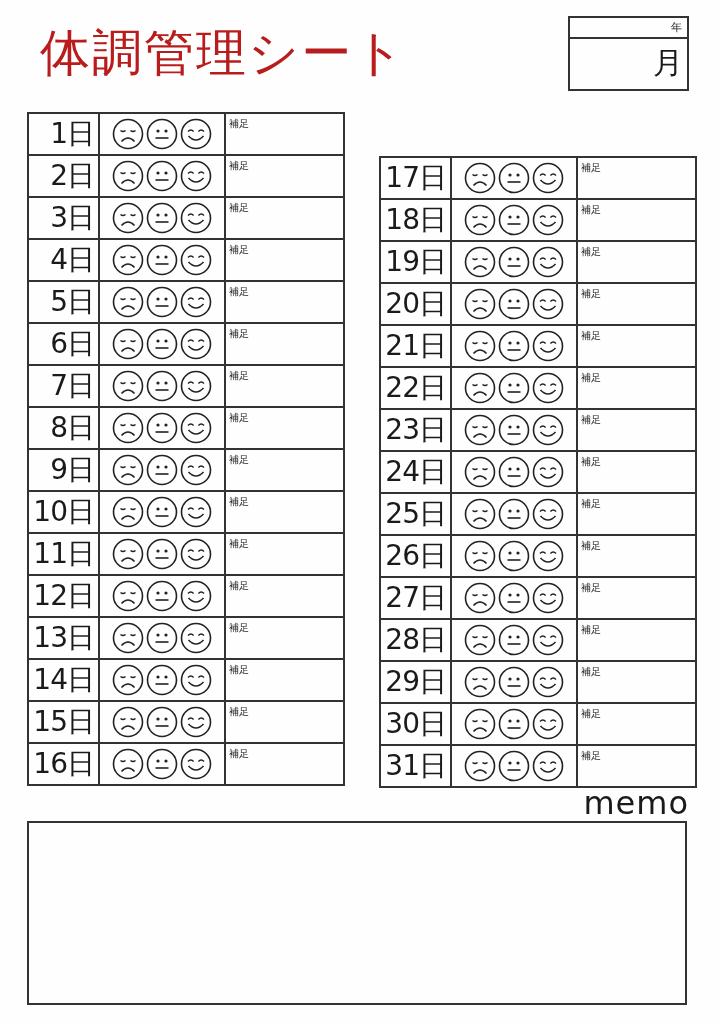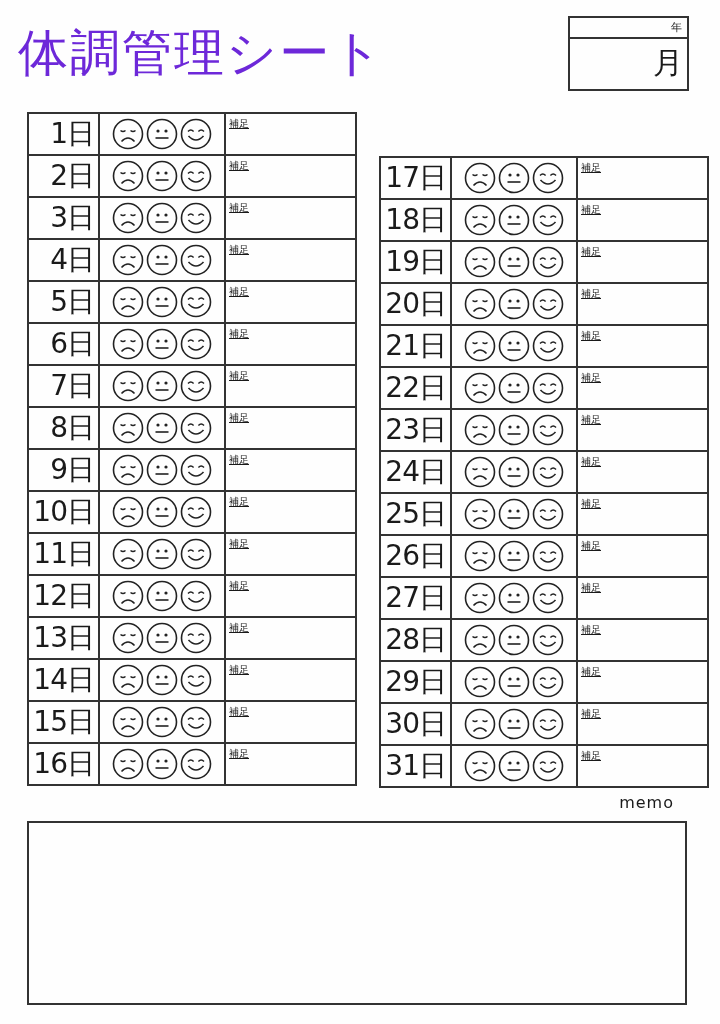--- a/index.html
+++ b/index.html
@@ -1,33 +1,33 @@
 <!DOCTYPE html>
 <html><head>
 <meta charset="utf-8">
 <style>
   html, body { margin: 0; padding: 0; background: #fefefe; }
   body { width: 720px; height: 1024px; position: relative; overflow: hidden;
          font-family: "DejaVu Sans", sans-serif; color: #1a1a1a; }
-  .title { position: absolute; left: 18px; top: 18px; font-size: 50px; letter-spacing: 2px;
-           line-height: 70px; font-weight: normal; color: #6d28d9; }
+  .title { position: absolute; left: 40px; top: 18px; font-size: 50px; letter-spacing: 2px;
+           line-height: 70px; font-weight: normal; color: #b91c1c; }
   .ym-box { position: absolute; left: 568px; top: 16px; width: 117px; height: 71px;
             border: 2px solid #333; box-sizing: content-box; }
   .ym-year { height: 19px; border-bottom: 2px solid #333; text-align: right; font-size: 11px;
              line-height: 19px; padding-right: 5px; }
   .ym-month { text-align: right; font-size: 30px; line-height: 48px; padding-right: 4px; }
   table.days { position: absolute; border-collapse: collapse; table-layout: fixed; }
   table.days td { border: 2px solid #333; height: 38px; padding: 0; box-sizing: border-box; }
   table.days tr { height: 42px; }
   td.day { width: 71px; text-align: right; padding-right: 4px !important; font-size: 28px; letter-spacing: -1px; }
   td.faces { width: 126px; text-align: center; white-space: nowrap; }
-  td.note { width: 131px; vertical-align: top; font-size: 10px; padding: 3px 0 0 3px !important; text-decoration: underline; }
+  td.note { width: 119px; vertical-align: top; font-size: 10px; padding: 3px 0 0 3px !important; }
   .face { display: inline-block; width: 32px; height: 32px; vertical-align: middle; margin: 0 1px; cursor: pointer; }
   .face svg { width: 32px; height: 32px; display: block; }
-  .memo-label { position: absolute; right: 46px; top: 788px; font-size: 16px; line-height: 30px; letter-spacing: 1px; }
+  .memo-label { position: absolute; right: 31px; top: 788px; font-size: 32px; line-height: 30px; letter-spacing: 1px; }
   .memo-box { position: absolute; left: 27px; top: 821px; width: 656px; height: 180px;
               border: 2px solid #333; background: #fefefe; }
 </style>
 </head>
 <body>
 
 <div class="title">体調管理シート</div>
 
 <div class="ym-box">
   <div class="ym-year">

